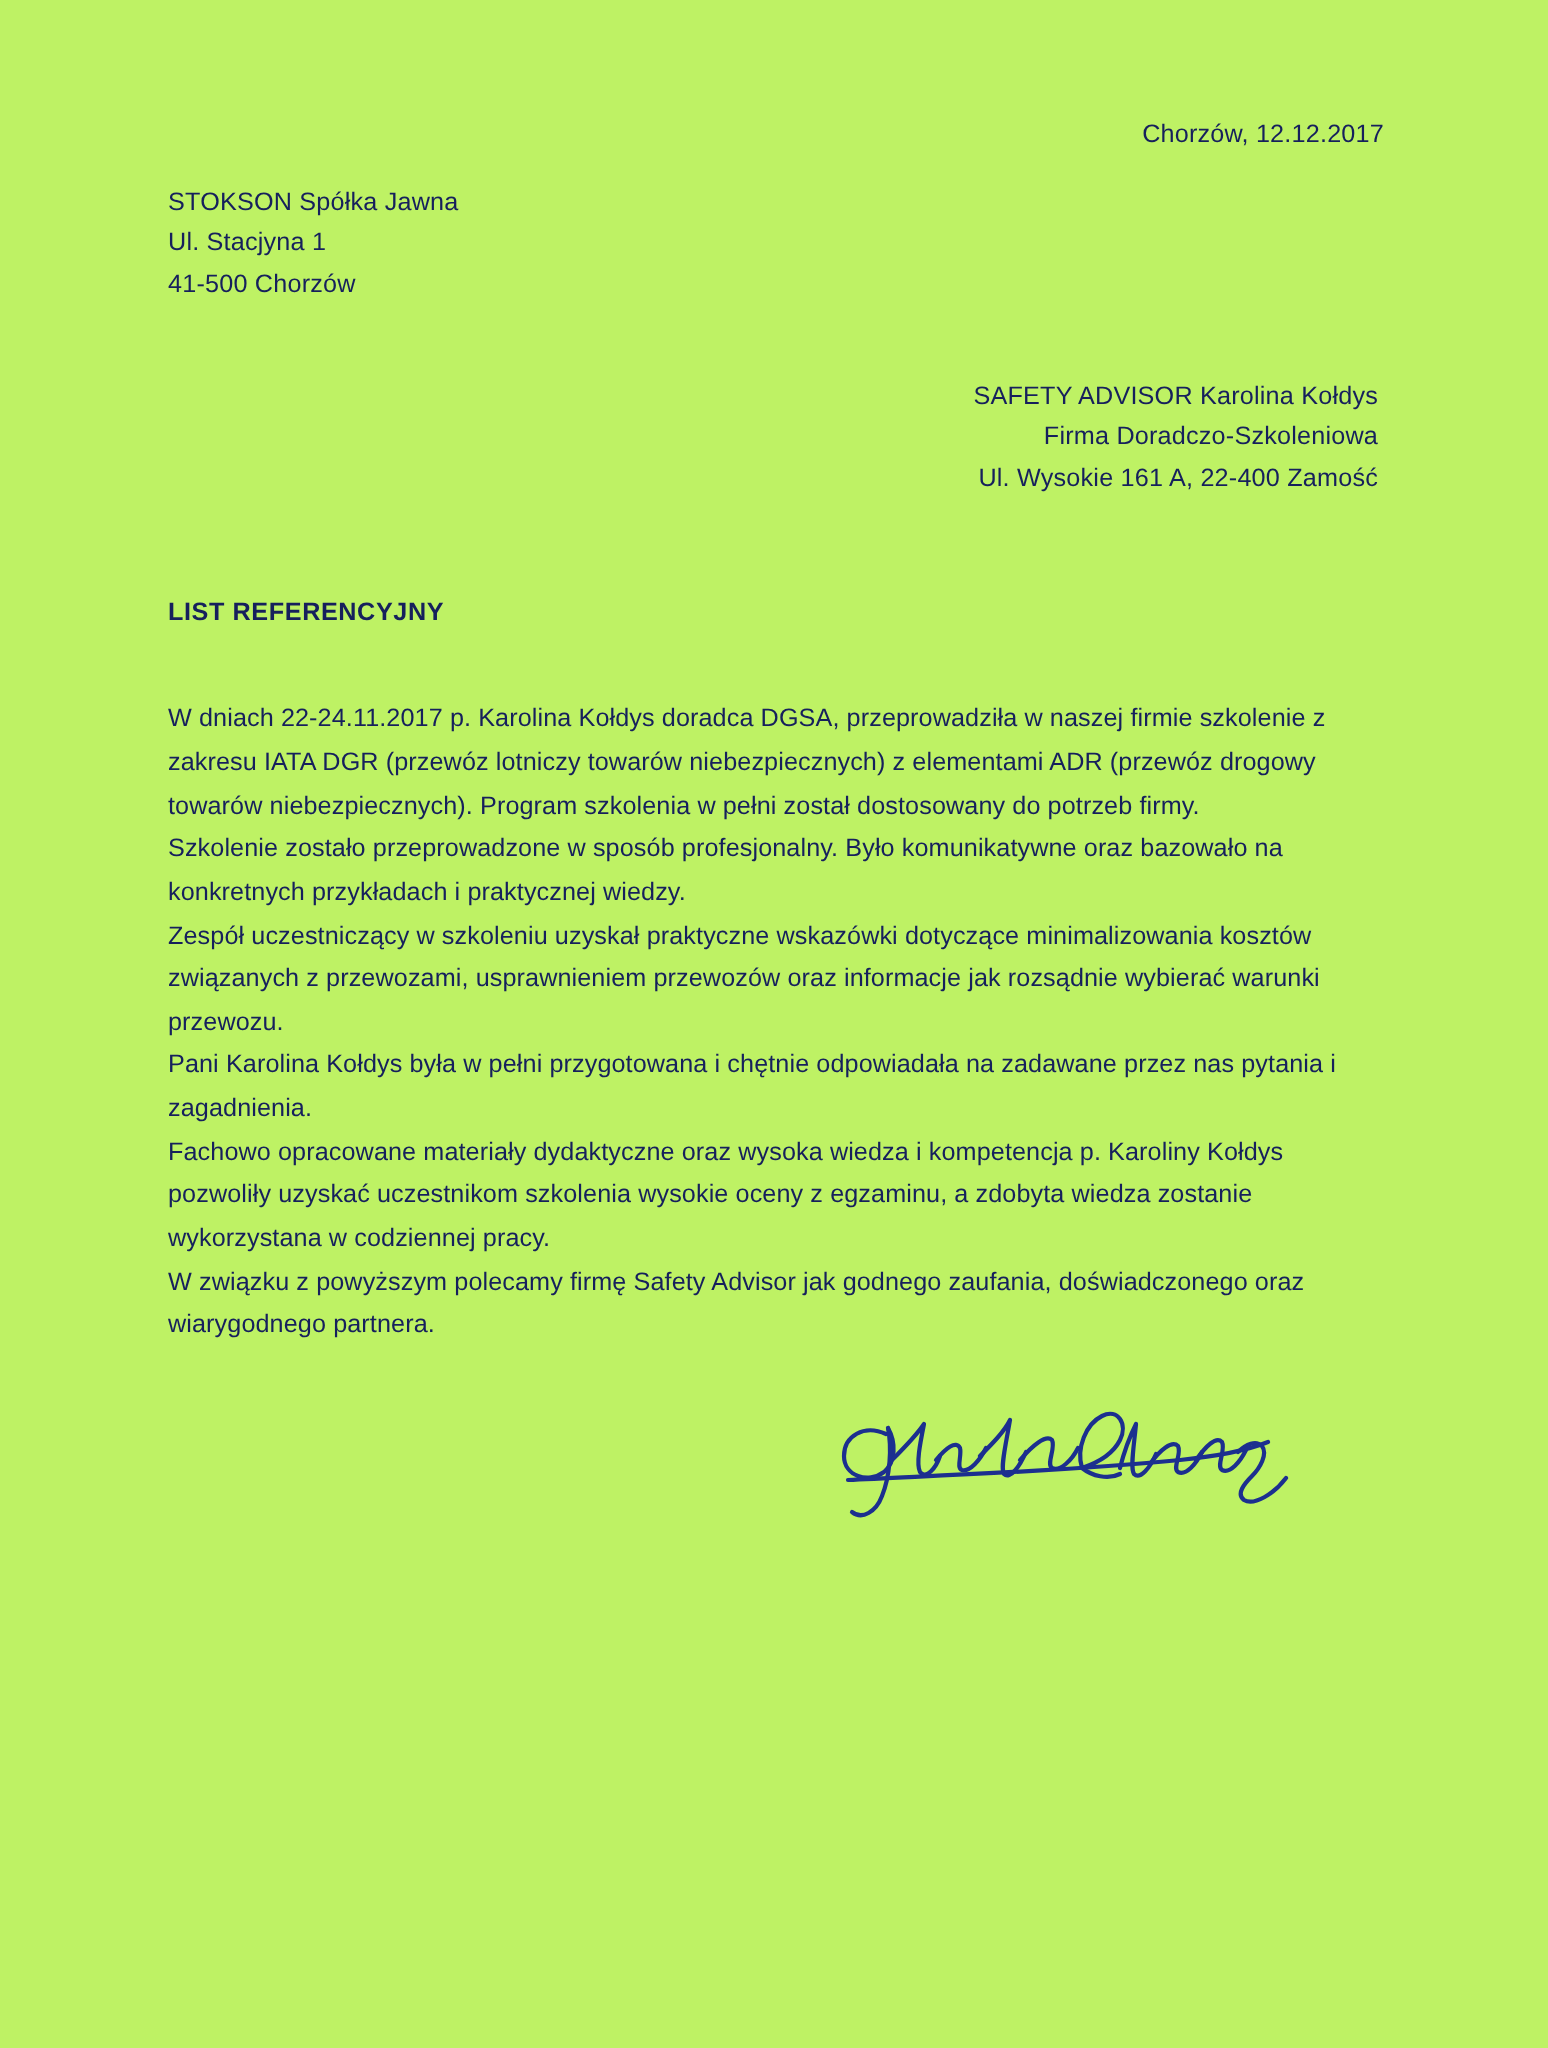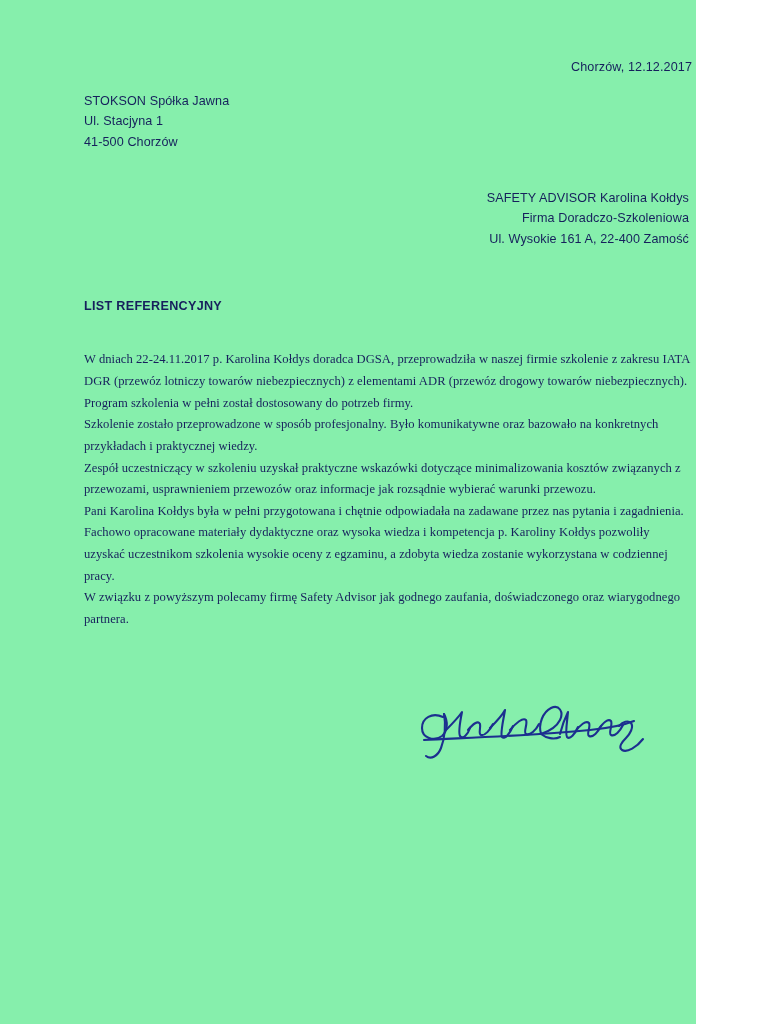--- a/index.html
+++ b/index.html
@@ -10,23 +10,23 @@
   body {
     width: 774px;
     height: 1024px;
     font-family: "Liberation Sans", sans-serif;
     color: #16205c;
     position: relative;
     overflow: hidden;
   }
   .page {
     position: relative;
-    width: 696px;
+    width: 774px;
     height: 1024px;
-    background: #86efac;
+    background: #bef264;
   }
   .doc-body {
     position: absolute;
     left: 84px;
     top: 58px;
     width: 608px;
   }
 
   
   .date-line {
@@ -69,21 +69,20 @@
   
   .content {
     margin-top: 36px;
     font-size: 12.6px;
     line-height: 1.72;
     text-align: left;
     letter-spacing: 0.05px;
   }
   .content p {
     margin: 0;
-    font-family: Liberation Serif, serif;
   }
   .content p.gap {
   }
 
   
   .signature-area {
     position: absolute;
     left: 410px;
     top: 690px;
     width: 240px;

